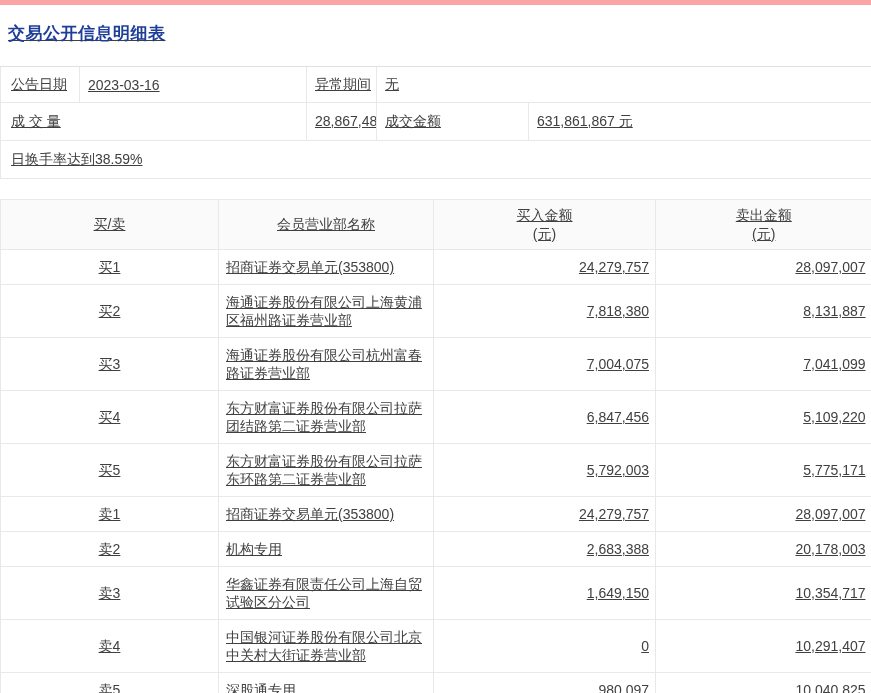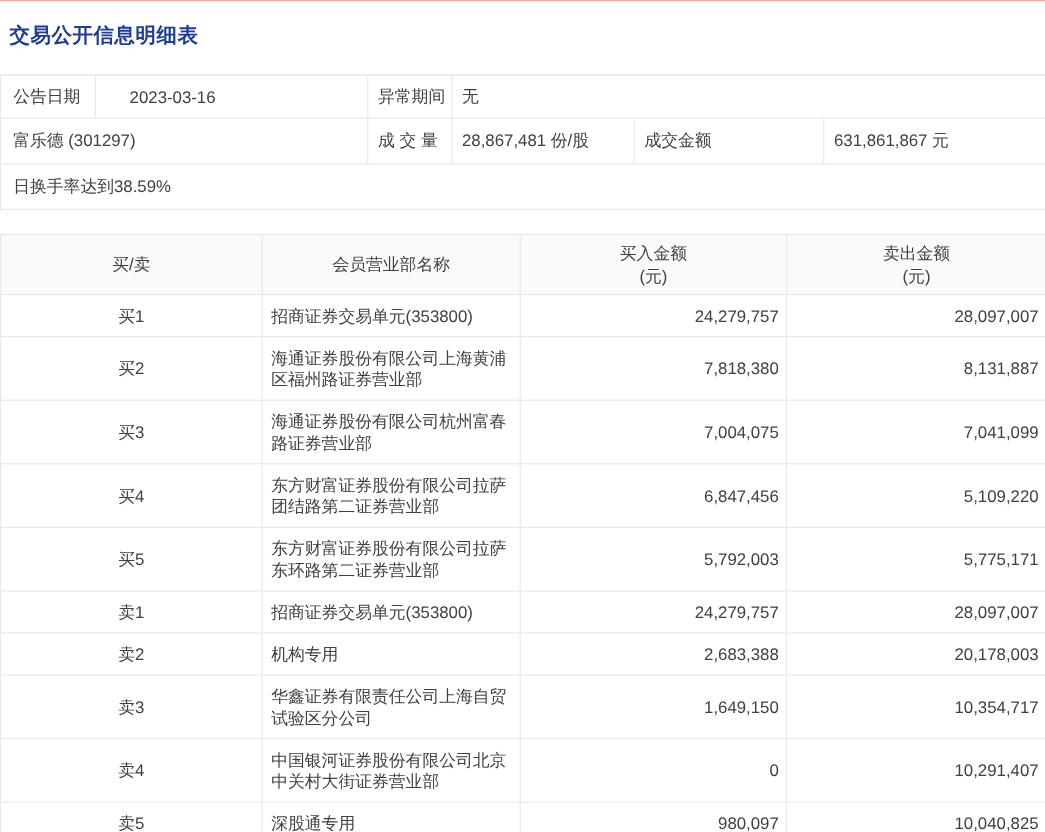--- a/index.html
+++ b/index.html
@@ -9,21 +9,21 @@
     --title:#1d3d99;
     --header-bg:#fafafa;
   }
   *{margin:0;padding:0;box-sizing:border-box;}
   html,body{background:#fff;}
   body{
     width:871px;height:693px;overflow:hidden;
     font-family:"Liberation Sans","DejaVu Sans",sans-serif;
     font-size:14px;color:var(--text);
   }
-  .page{width:871px;height:693px;border-top:1px solid #fca5a5;position:relative;}
+  .page{width:871px;height:693px;border-top:5px solid #fca5a5;position:relative;text-decoration:underline;}
   .page-title{
     margin:17px 0 0 8px;
     font-size:17px;font-weight:bold;color:var(--title);
     letter-spacing:.5px;
   }
   
   .info-table{
     margin-top:21px;width:871px;
     border-top:1px solid var(--border-dark);
     border-left:1px solid var(--border);
@@ -31,21 +31,21 @@
   .info-row{display:grid;border-bottom:1px solid var(--border);}
   .info-row-1{grid-template-columns:78px 227px 70px auto;height:36px;}
   .info-row-2{grid-template-columns:305px 70px 152px 158px auto;height:38px;}
   .info-row-3{grid-template-columns:auto;height:38px;}
   .info-cell{
     display:flex;align-items:center;
     padding:0 8px;border-left:1px solid var(--border);
     white-space:nowrap;overflow:hidden;
   }
   .info-cell:first-child{border-left:none;padding-left:10px;}
-  .info-row-1 .info-cell:nth-child(2){padding-left:28px;}
+  .info-row-1 .info-cell:nth-child(2){padding-left:8px;}
   
   .broker-table{
     margin-top:20px;width:871px;
     border-collapse:collapse;table-layout:fixed;
   }
   .broker-table col.c1{width:218px;}
   .broker-table col.c2{width:215px;}
   .broker-table col.c3{width:222px;}
   .broker-table col.c4{width:216px;}
   .broker-table th,.broker-table td{
@@ -68,21 +68,20 @@
   <h1 class="page-title">交易公开信息明细表</h1>
 
   <div class="info-table">
     <div class="info-row info-row-1">
       <div class="info-cell">公告日期</div>
       <div class="info-cell">2023-03-16</div>
       <div class="info-cell">异常期间</div>
       <div class="info-cell">无</div>
     </div>
     <div class="info-row info-row-2">
-      <div class="info-cell">富乐德 (301297)</div>
       <div class="info-cell">成 交 量</div>
       <div class="info-cell">28,867,481 份/股</div>
       <div class="info-cell">成交金额</div>
       <div class="info-cell">631,861,867 元</div>
     </div>
     <div class="info-row info-row-3">
       <div class="info-cell">日换手率达到38.59%</div>
     </div>
   </div>
 

